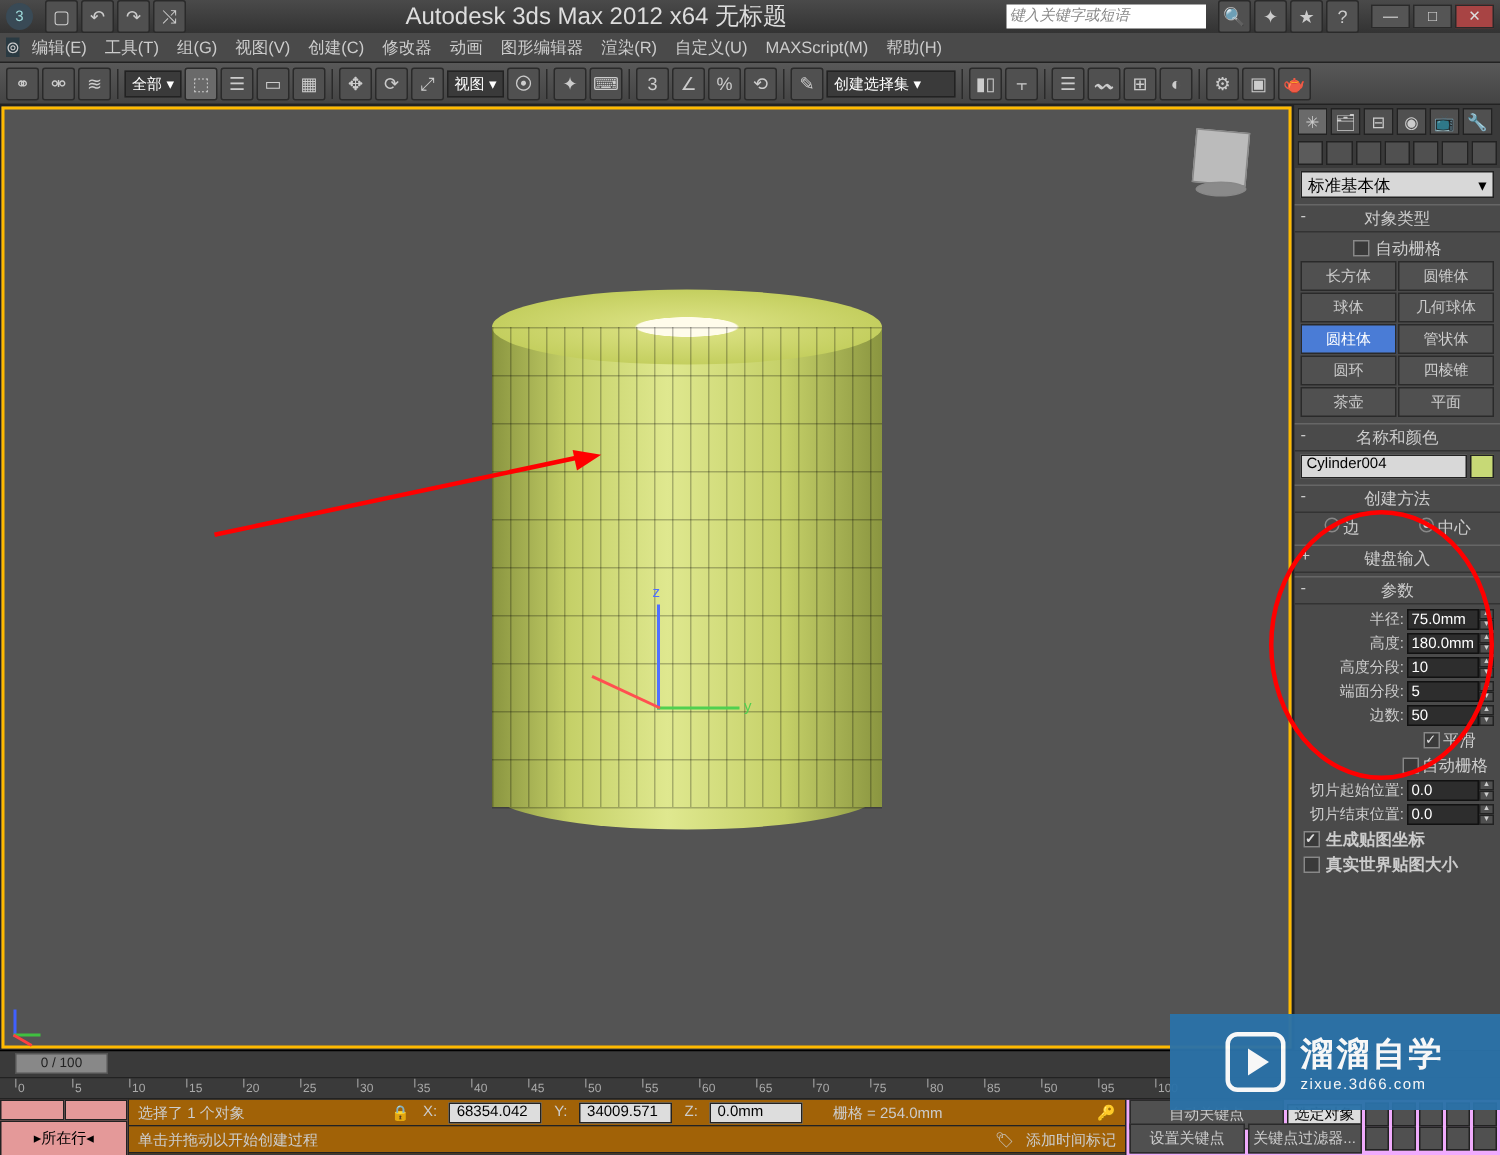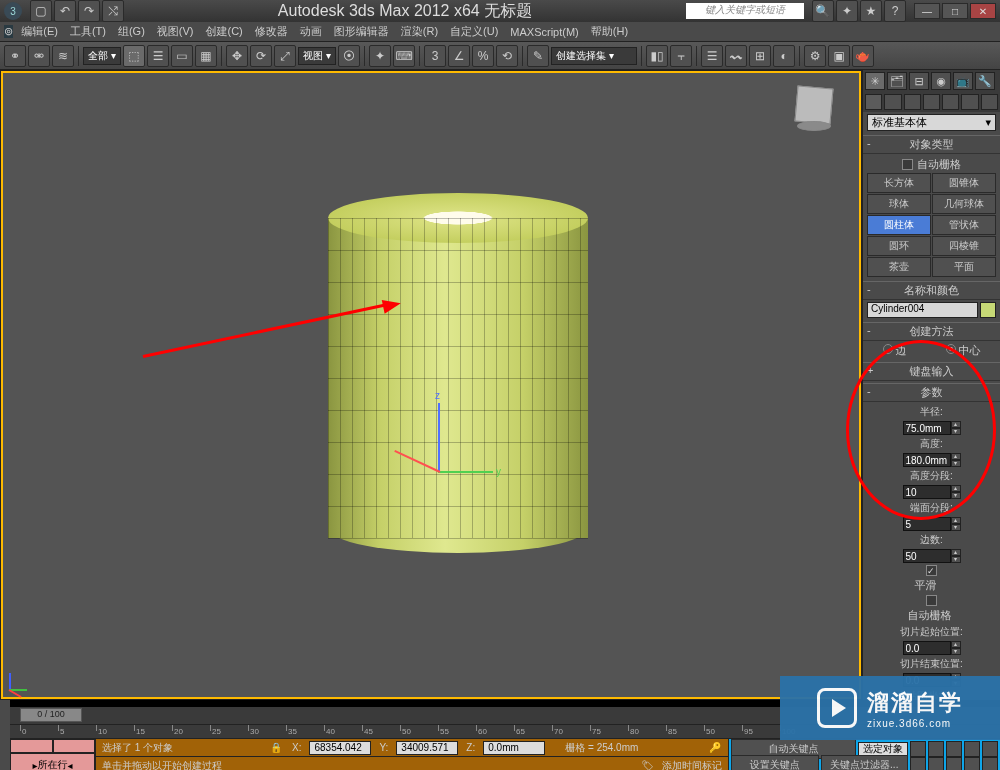--- a/index.html
+++ b/index.html
@@ -2,21 +2,21 @@
 <html><head>
 <meta charset="utf-8">
 <style>
 * { margin: 0; padding: 0; box-sizing: border-box; font-family: "Microsoft YaHei", sans-serif; }
 body { width: 1000px; height: 770px; background: #4a4a4a; color: #ccc; font-size: 11px; overflow: hidden; position: relative; }
 
 
 .titlebar { height: 22px; background: linear-gradient(#4a4a4a,#333); display: flex; align-items: center; padding: 0 4px; color: #ddd; }
 .titlebar .logo { width: 18px; height: 18px; background: #394a56; border-radius: 50%; display: flex; align-items: center; justify-content: center; color:#9dd9d9; font-size:10px; margin-right: 8px; }
 .titlebar .title-text { flex: 1; text-align: center; font-size: 16px; }
-.titlebar .search-box { width: 118px; height: 16px; background: #fff; margin-right: 8px; font-size:10px; padding:0 2px; color:#888; font-style:italic;text-align:center;}
+.titlebar .search-box { width: 133px; height: 16px; background: #fff; margin-right: 8px; font-size:10px; padding:0 2px; color:#888; font-style:italic;}
 .titlebar .winbtns { display: flex; gap:2px; }
 .titlebar .winbtns div { width: 26px; height: 16px; background: #555; border:1px solid #2a2a2a; display:flex; align-items:center; justify-content:center; font-size:10px;}
 .titlebar .winbtns .close{ background:#a84444;}
 
 
 .menubar { height: 20px; background: #4a4a4a; display: flex; align-items: center; padding: 0 4px; gap: 4px; color:#ccc; border-bottom:1px solid #222;}
 .menubar .mi { padding: 0 4px; font-size: 11px; }
 
 
 .toolbar { height: 28px; background: linear-gradient(#585858,#444); border-bottom:1px solid #222; display:flex; align-items:center; padding:0 4px; gap:2px; overflow:hidden;}
@@ -73,47 +73,47 @@
 .chk.checked::after { content:"✓"; color:#ddd; font-size:9px; position:relative; top:-2px; left:0px;}
 .btn-grid { display:grid; grid-template-columns:1fr 1fr; gap:1px;}
 .pbtn { background:#505050; border:1px solid #2a2a2a; text-align:center; padding:2px 0; font-size:10px; color:#ccc;}
 .pbtn.active { background:#4a7cd6; color:#fff;}
 .name-row { display:flex; gap:2px; padding:2px 4px;}
 .name-input { flex:1; height:16px; background:#d8d8d8; border:1px solid #222; font-size:10px; padding:0 3px; color:#000;}
 .color-sw { width:16px; height:16px; background:#c7d976; border:1px solid #222;}
 .radio-row { display:flex; justify-content:space-around; padding:2px 0;}
 .radio { width:10px; height:10px; border-radius:50%; border:1px solid #888; display:inline-block; margin-right:3px; position:relative;}
 .radio.sel::after { content:""; position:absolute; inset:2px; background:#ccc; border-radius:50%;}
-.param-row { display:flex; align-items:center; justify-content:flex-end; gap:2px; padding:1px 0;flex-direction:column;}
+.param-row { display:flex; align-items:center; justify-content:flex-end; gap:2px; padding:1px 0;}
 .param-label { font-size:10px; color:#ccc; text-align:right;}
 .spinner { display:flex; align-items:center;}
 .spinner input { width:48px; height:14px; background:#2d2d2d; border:1px solid #111; color:#fff; font-size:10px; padding:0 2px;}
 .spinner .sbtns { display:flex; flex-direction:column;}
 .spinner .sb { width:10px; height:7px; background:#505050; border:1px solid #222; font-size:6px; line-height:5px; text-align:center;}
 .chkleft { display:flex; align-items:center; gap:4px; padding:1px 2px;font-weight:bold;}
 
 .circle-annot { position:absolute; right:4px; top:340px; width:150px; height:180px; border:3px solid red; border-radius:50%; pointer-events:none; z-index:100;}
 
 
-.footer { position:absolute; bottom:0; left:10px; right:0; height:70px; background:#3a3a3a; border-top:7px solid #000000; }
+.footer { position:absolute; bottom:0; left:0; right:0; height:70px; background:#3a3a3a; border-top:1px solid #000000; }
 .timeline { height:18px; background:#3a3a3a; display:flex; align-items:center; font-size:9px; color:#aaa; position:relative; border-bottom:1px solid #222;}
 .timeline .slider { position:absolute; left:10px; top:1px; width:62px; height:14px; background:#888; border:1px solid #555; font-size:9px; text-align:center; color:#222;}
 .timeruler { height:14px; background:#3a3a3a; border-bottom:1px solid #222; position:relative; overflow:hidden;}
 .tick { position:absolute; top:0; width:1px; height:6px; background:#888;}
 .ticklabel { position:absolute; top:2px; font-size:8px; color:#aaa;}
 .statusbar { height:38px; display:flex; }
 .sb-left { width:86px; background:#4a4a4a; border-right:1px solid #222; display:flex; flex-direction:column;}
 .sb-left .r1 { height:14px; display:flex;}
 .sb-left .box { flex:1; background:#e49999; border:1px solid #222;}
 .sb-left .r2 { flex:1; background:#e49999; border:1px solid #222; color:#000; font-size:10px; display:flex; align-items:center; justify-content:center;}
 .sb-mid { flex:1; display:flex; flex-direction:column;}
 .sb-mid .line { height:18px; display:flex; align-items:center; gap:8px; padding:0 6px; font-size:10px; background:#a16207; border-bottom:1px solid #222;}
 .coord-label { background:#ddd; color:#000; padding:0 4px; font-size:10px; height:14px; display:flex; align-items:center; min-width:62px; border:1px solid #222;}
 .lock { width:14px; height:14px; display:flex; align-items:center; justify-content:center;}
-.sb-right { width:272px; background:#0ea5e9; border-left:1px solid #222; display:flex; flex-direction:column; padding:2px;}
+.sb-right { width:250px; background:#f0abfc; border-left:1px solid #222; display:flex; flex-direction:column; padding:2px;}
 .sb-right .row { display:flex; gap:2px; align-items:center; font-size:10px; height:16px;}
 .mini-btn { width:16px; height:16px; background:#505050; border:1px solid #222;}
 
 
 .watermark { position:absolute; right:0; bottom:30px; width:220px; height:64px; background:#2b72a8; color:#fff; display:flex; align-items:center; justify-content:center; gap:10px; z-index:200; opacity:0.96;}
 .watermark .play { width:40px; height:40px; border:3px solid #fff; border-radius:8px; display:flex; align-items:center; justify-content:center;}
 .watermark .play::after { content:""; border-left:14px solid #fff; border-top:9px solid transparent; border-bottom:9px solid transparent; margin-left:4px;}
 .watermark .txt { display:flex; flex-direction:column;}
 .watermark .big { font-size:22px; font-weight:bold; letter-spacing:2px;}
 .watermark .sm { font-size:10px; letter-spacing:1px;}

